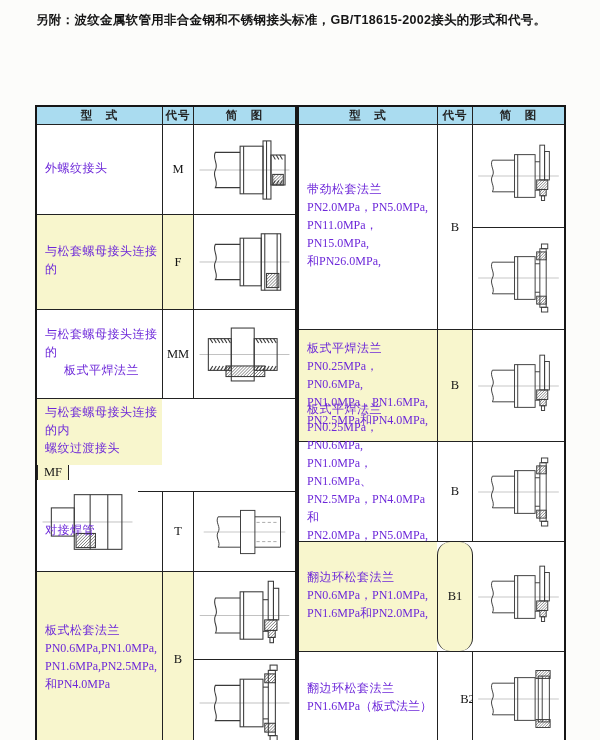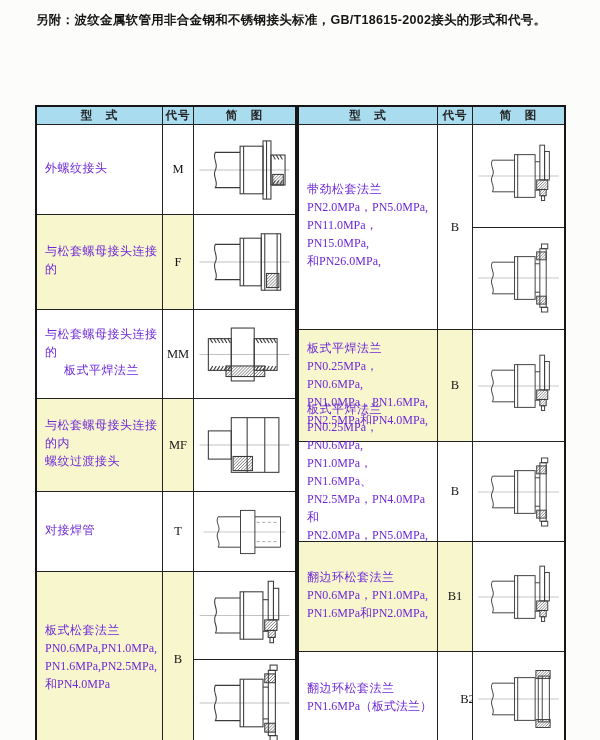--- a/index.html
+++ b/index.html
@@ -185,21 +185,21 @@
                 <line x1="60.5" y1="70" x2="72.5" y2="58"></line>
                 <line x1="64.0" y1="70" x2="76.0" y2="58"></line>
                 <line x1="67.5" y1="70" x2="79.5" y2="58"></line>
                 <line x1="71.0" y1="70" x2="83.0" y2="58"></line>
                 <line x1="74.5" y1="70" x2="86.5" y2="58"></line>
               </g>
             </svg>
           </div>
         </div>
       </div>
-      <div class="row" style="height: 93px;">
+      <div class="row" style="height: 93px; flex-direction: column;">
         <div class="tcell hl" style="width: 125px;">
           <div class="zh">与松套螺母接头连接的内</div>
           <div class="zh">螺纹过渡接头</div>
         </div>
         <div class="ccell hl" style="width: 32px;">MF</div>
         <div class="dstack" style="width: 101px;">
           <div class="dcell">
             <svg class="dg" width="97" height="84" viewBox="0 0 110 90" xmlns="http://www.w3.org/2000/svg">
               <line class="cl" x1="4" y1="45" x2="106" y2="45"></line>
               <rect class="ln" x="14" y="29" width="26" height="32"></rect>
@@ -530,21 +530,21 @@
             </svg>
           </div>
         </div>
       </div>
       <div class="row" style="height: 110px;">
         <div class="tcell hl" style="width: 138px;">
           <div class="zh">翻边环松套法兰</div>
           <div class="">PN0.6MPa，PN1.0MPa,</div>
           <div class="">PN1.6MPa和PN2.0MPa,</div>
         </div>
-        <div class="ccell hl" style="width: 36px;">B1</div>
+        <div class="ccell hl" style="width: 36px; border-radius: 13px;">B1</div>
         <div class="dstack" style="width: 91px;">
           <div class="dcell">
             <svg class="dg" width="87" height="84" viewBox="0 0 110 90" xmlns="http://www.w3.org/2000/svg">
               <line class="cl" x1="4" y1="45" x2="106" y2="45"></line>
               <path class="ln" d="M50 25 H22 C18 32 26 38 22 45 C18 52 26 58 22 65 H50"></path>
               <rect class="ln" x="50" y="18" width="26" height="54"></rect>
               <line class="ln" x1="54" y1="18" x2="54" y2="72"></line>
               <line class="ln" x1="76" y1="27" x2="82" y2="27"></line>
               <line class="ln" x1="76" y1="63" x2="82" y2="63"></line>
               <rect class="ln" x="82" y="6" width="6" height="44"></rect>

